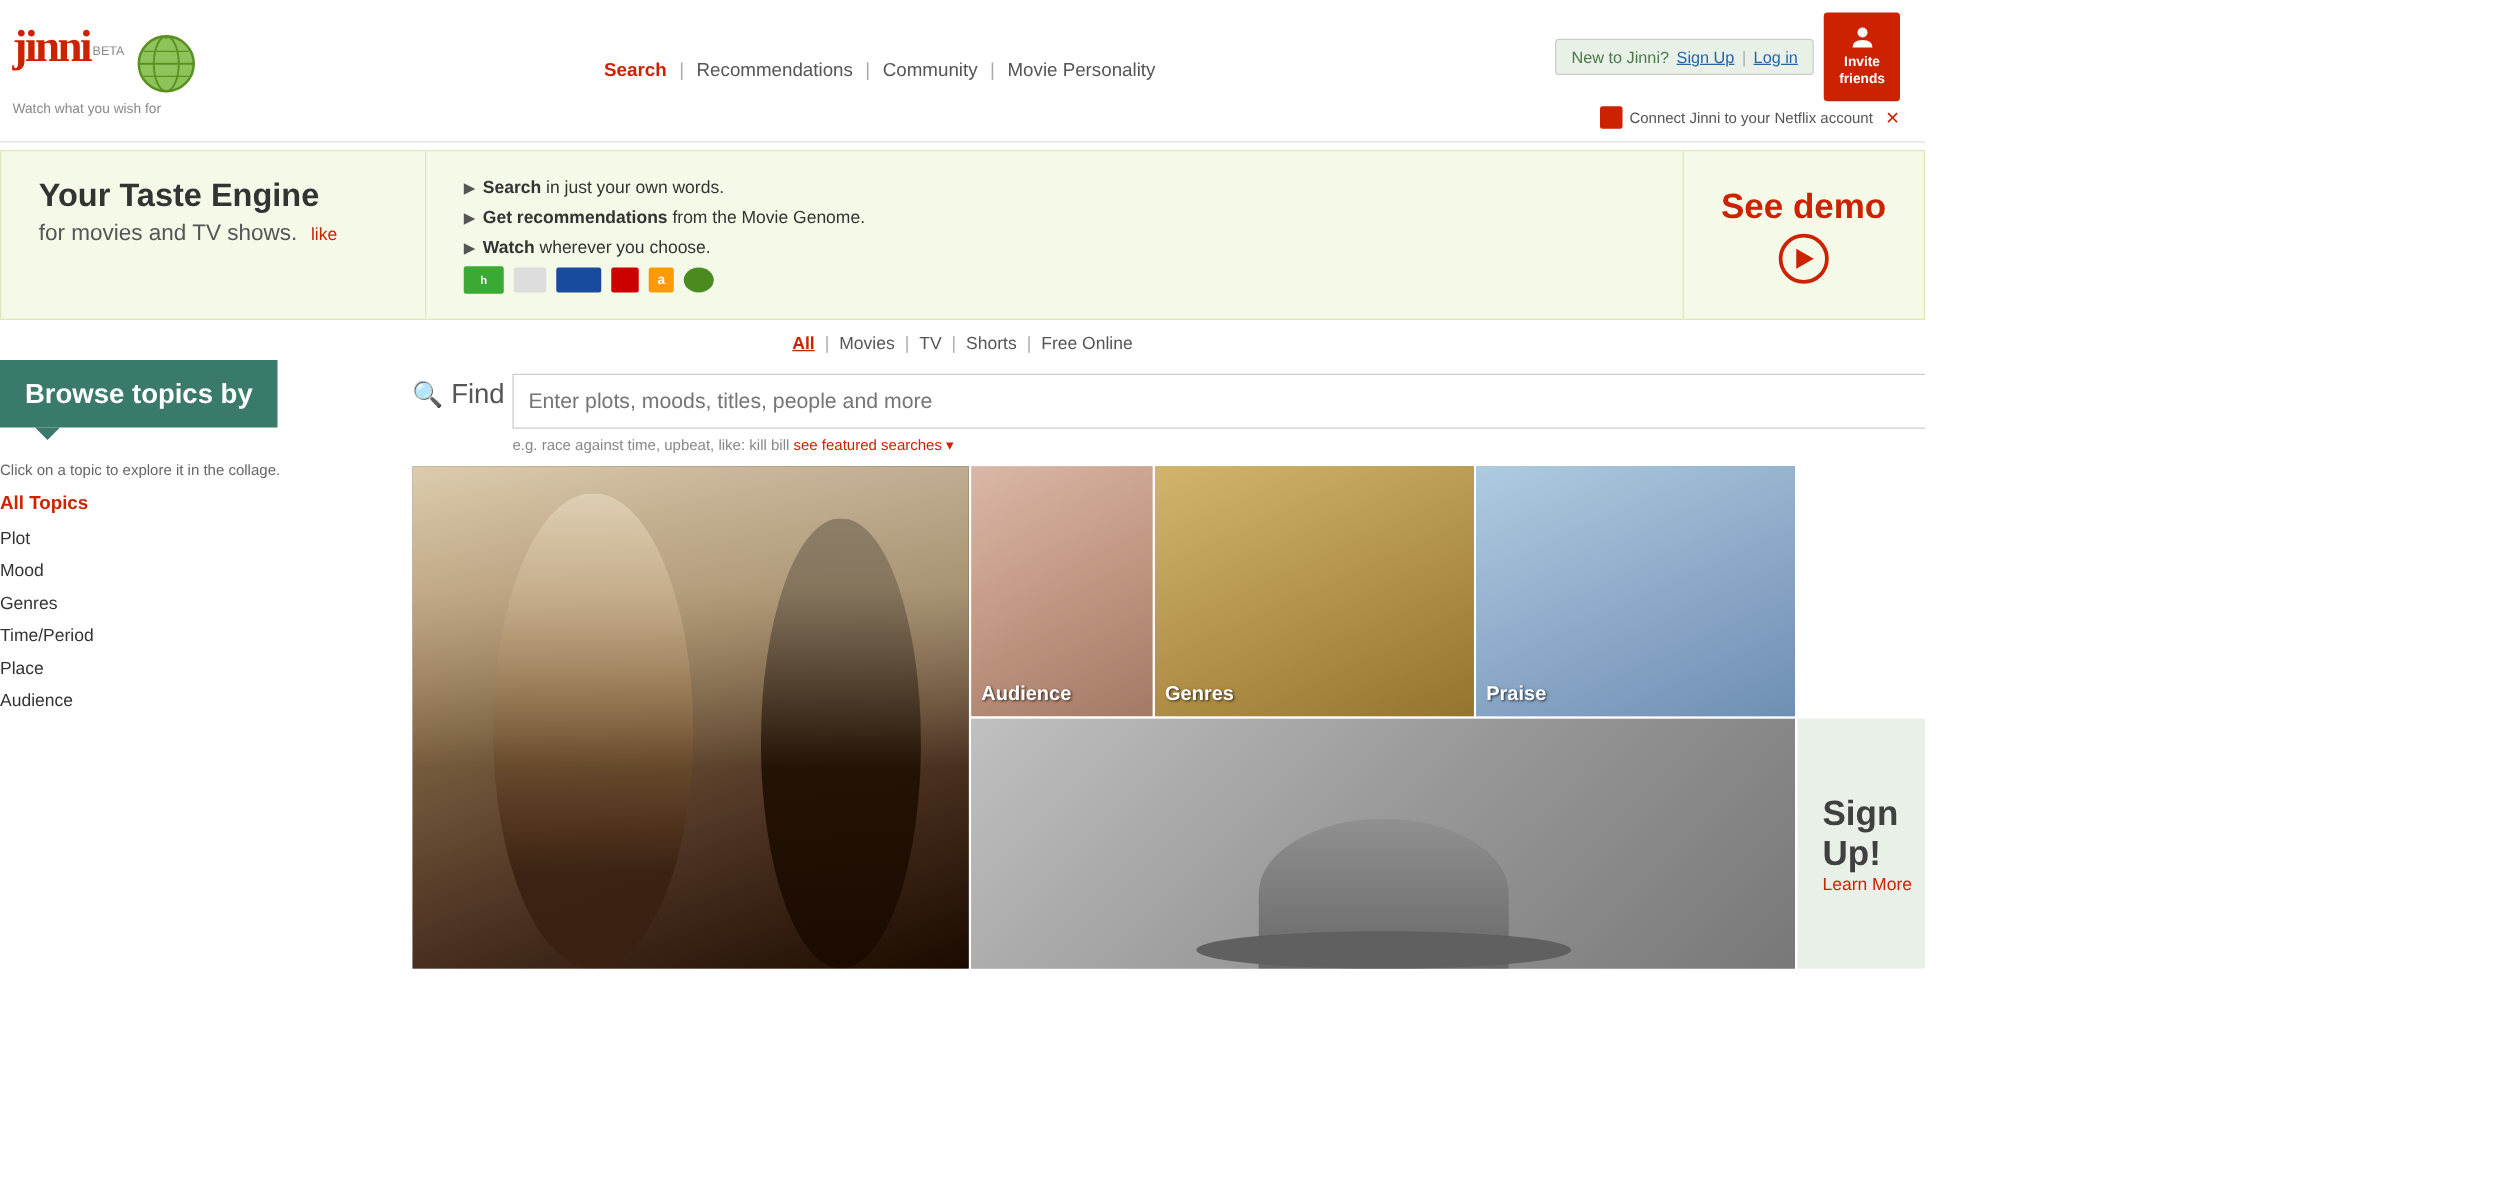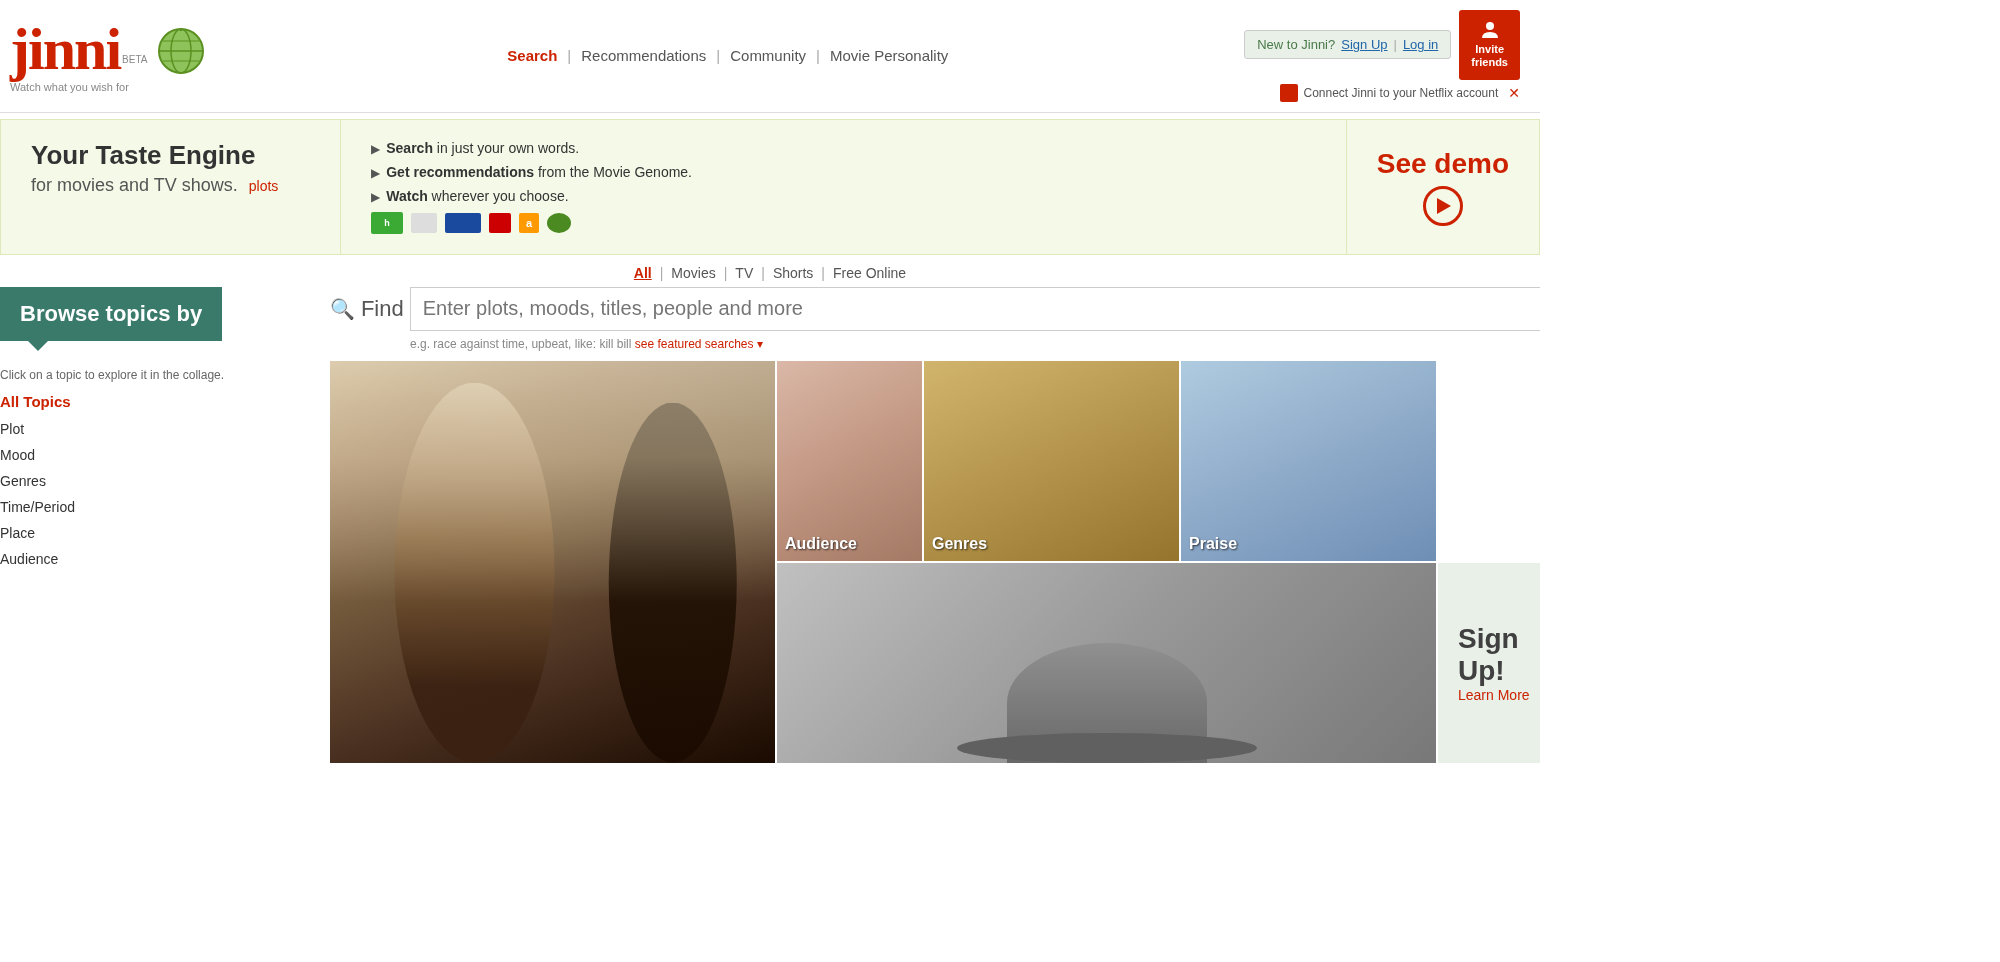--- a/index.html
+++ b/index.html
@@ -14,21 +14,21 @@
       border-bottom: 1px solid #ddd;
       background: #fff;
       position: relative;
     }
     #logo-area {
       display: flex;
       align-items: center;
       gap: 0px;
     }
     #logo-text {
-      font-size: 60px;
+      font-size: 36px;
       font-weight: bold;
       color: #cc2200;
       font-family: Georgia, serif;
       line-height: 1;
       letter-spacing: -2px;
     }
     #logo-beta {
       font-size: 10px;
       color: #888;
       vertical-align: super;
@@ -274,25 +274,26 @@
       white-space: nowrap;
       margin-right: 6px;
     }
     #search-icon-circle {
       font-size: 20px;
       color: #555;
     }
     #search-input {
       flex: 1;
       height: 44px;
-      font-size: 20px;
+      font-size: 17px;
       border: 1px solid #ccc;
       padding: 0 12px;
       color: #aaa;
       outline: none;
+      margin-top: 11px;
     }
     #search-go-btn {
       background: #9aba1a;
       color: #fff;
       font-size: 20px;
       font-weight: bold;
       padding: 0 24px;
       height: 44px;
       border: none;
       cursor: pointer;
@@ -428,21 +429,21 @@
       <span id="netflix-close">✕</span>
     </div>
   </div>
 </div>
 
 <div id="hero-banner">
   <div id="hero-left">
     <div id="hero-title">Your Taste Engine</div>
     <div id="hero-subtitle">
       <span>for movies and TV shows.</span>
-      <a id="hero-more">plots</a>
+      <a id="hero-more">like</a>
     </div>
   </div>
 
   <div id="hero-middle">
     <div class="hero-feature">
       <span class="hero-arrow">▶</span>
       <span><span class="hero-feature-bold">Search</span> in just your own words.</span>
     </div>
     <div class="hero-feature">
       <span class="hero-arrow">▶</span>

